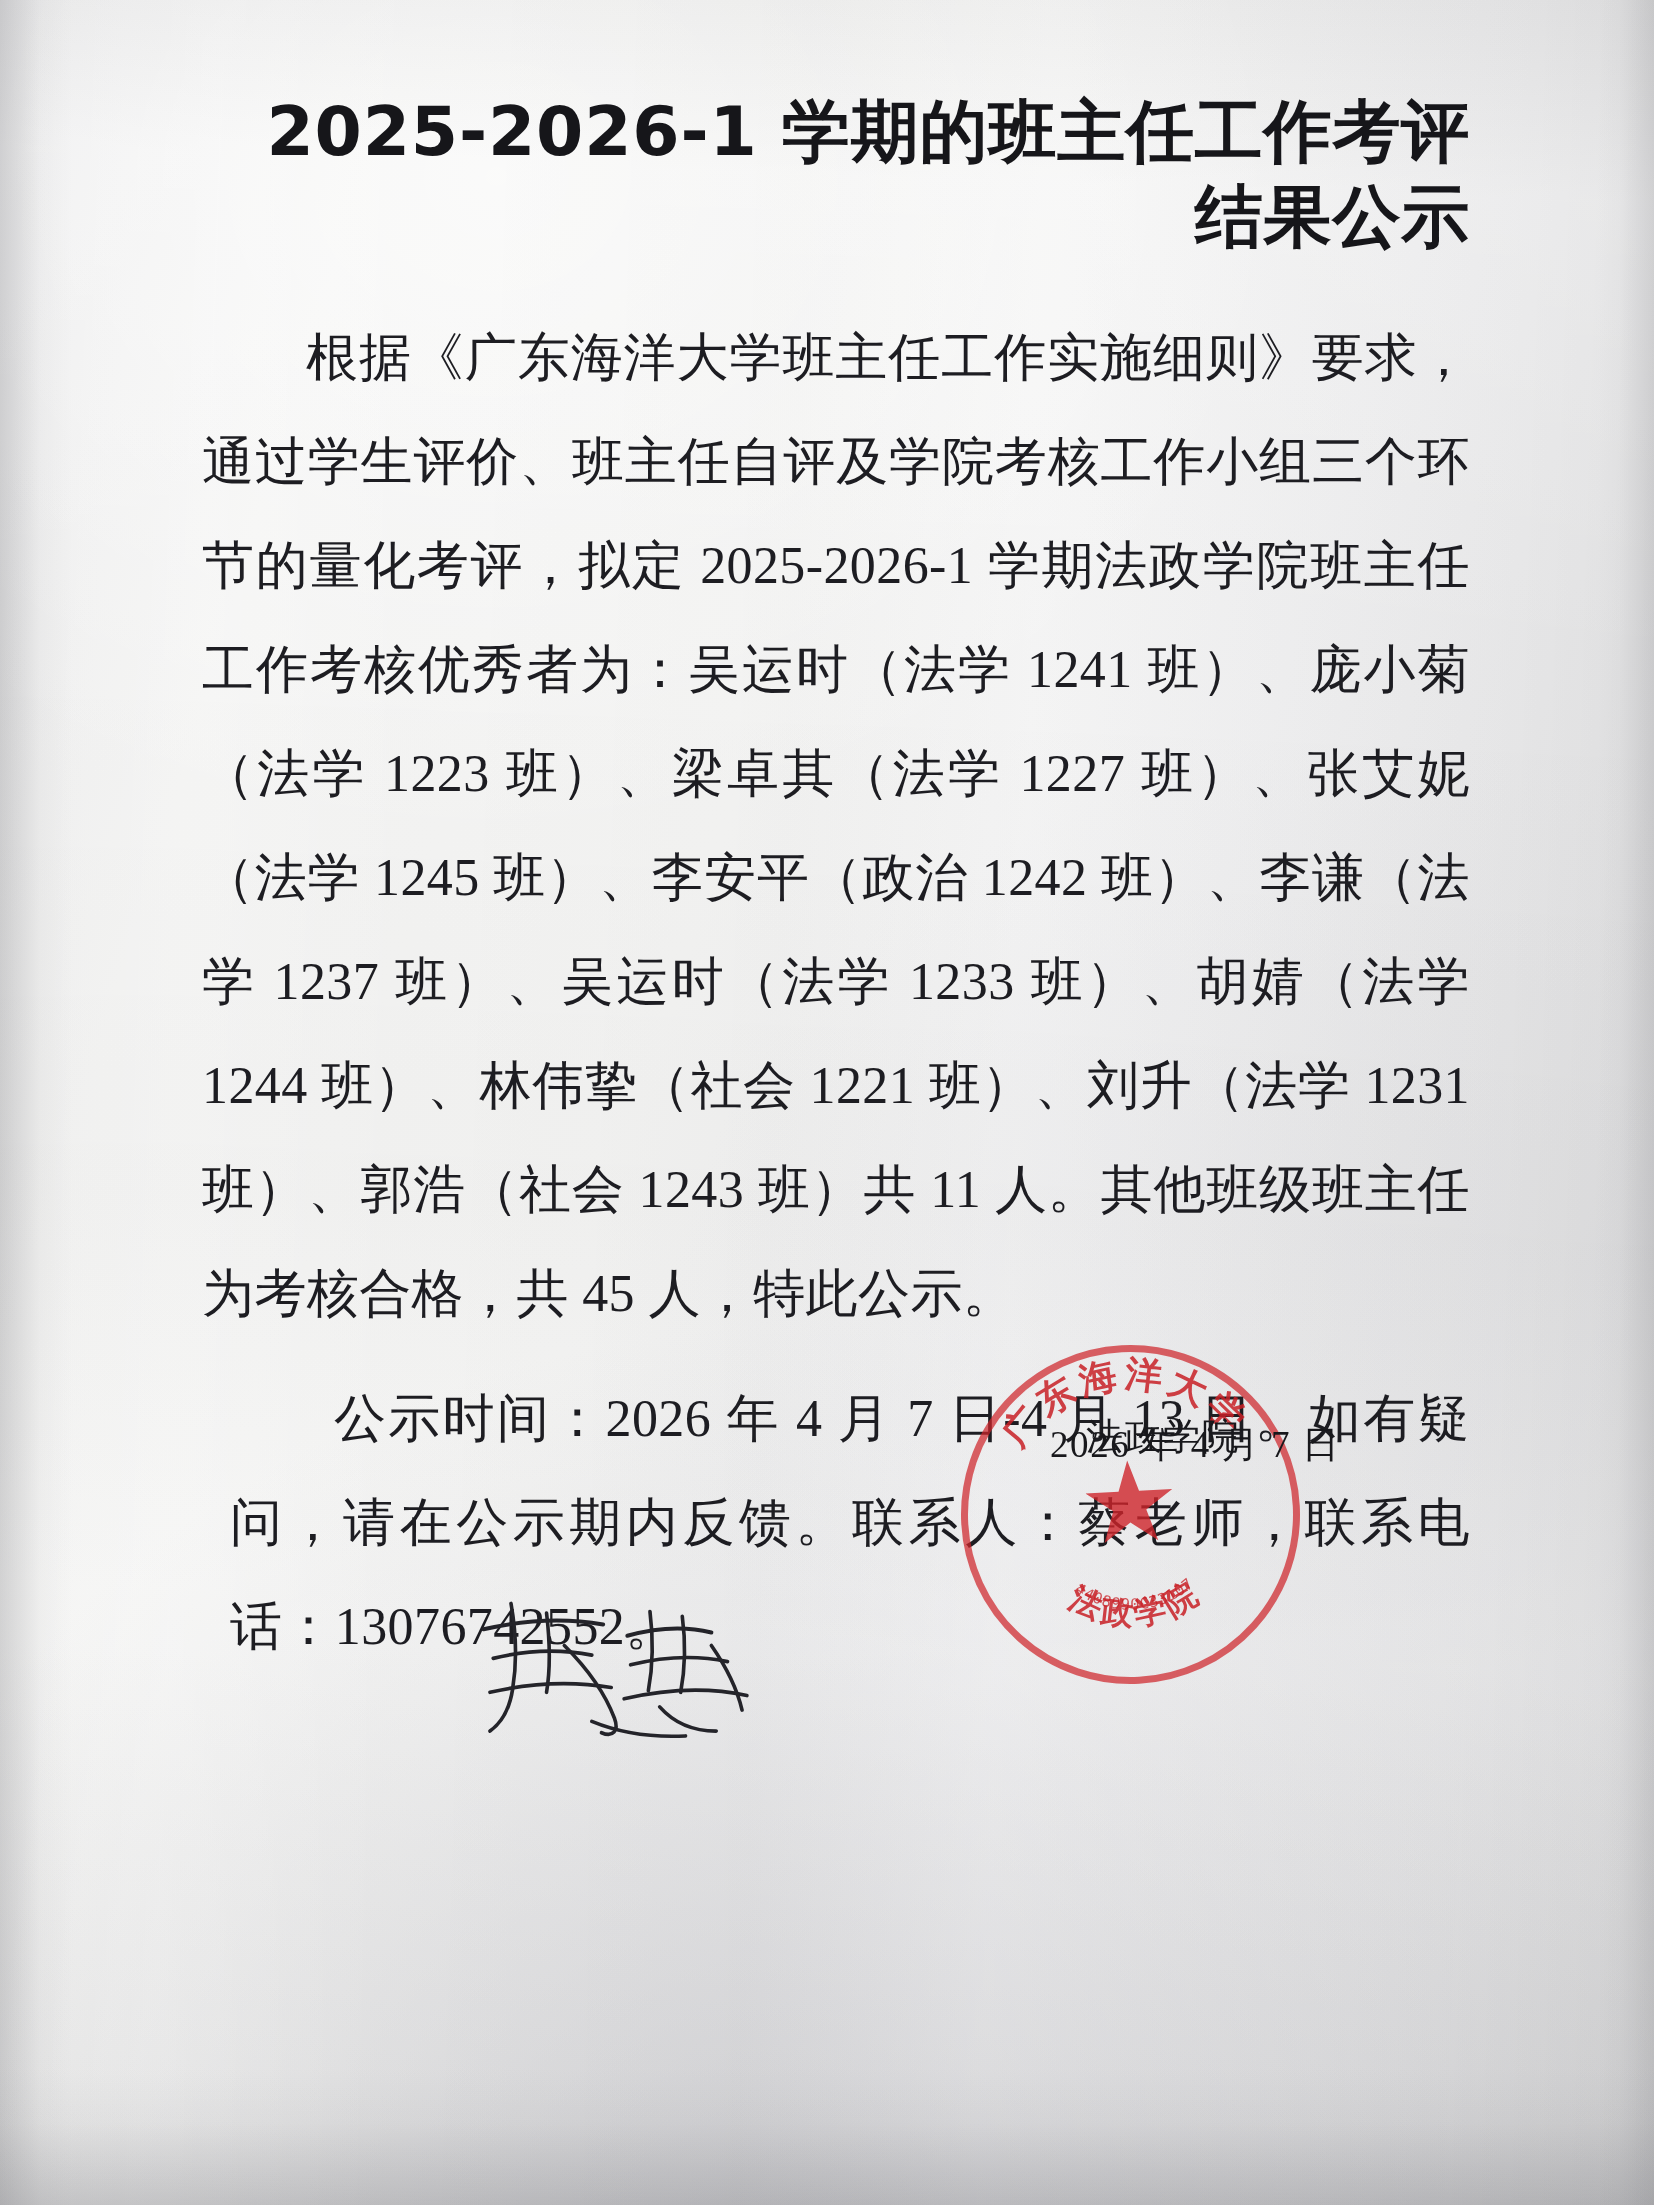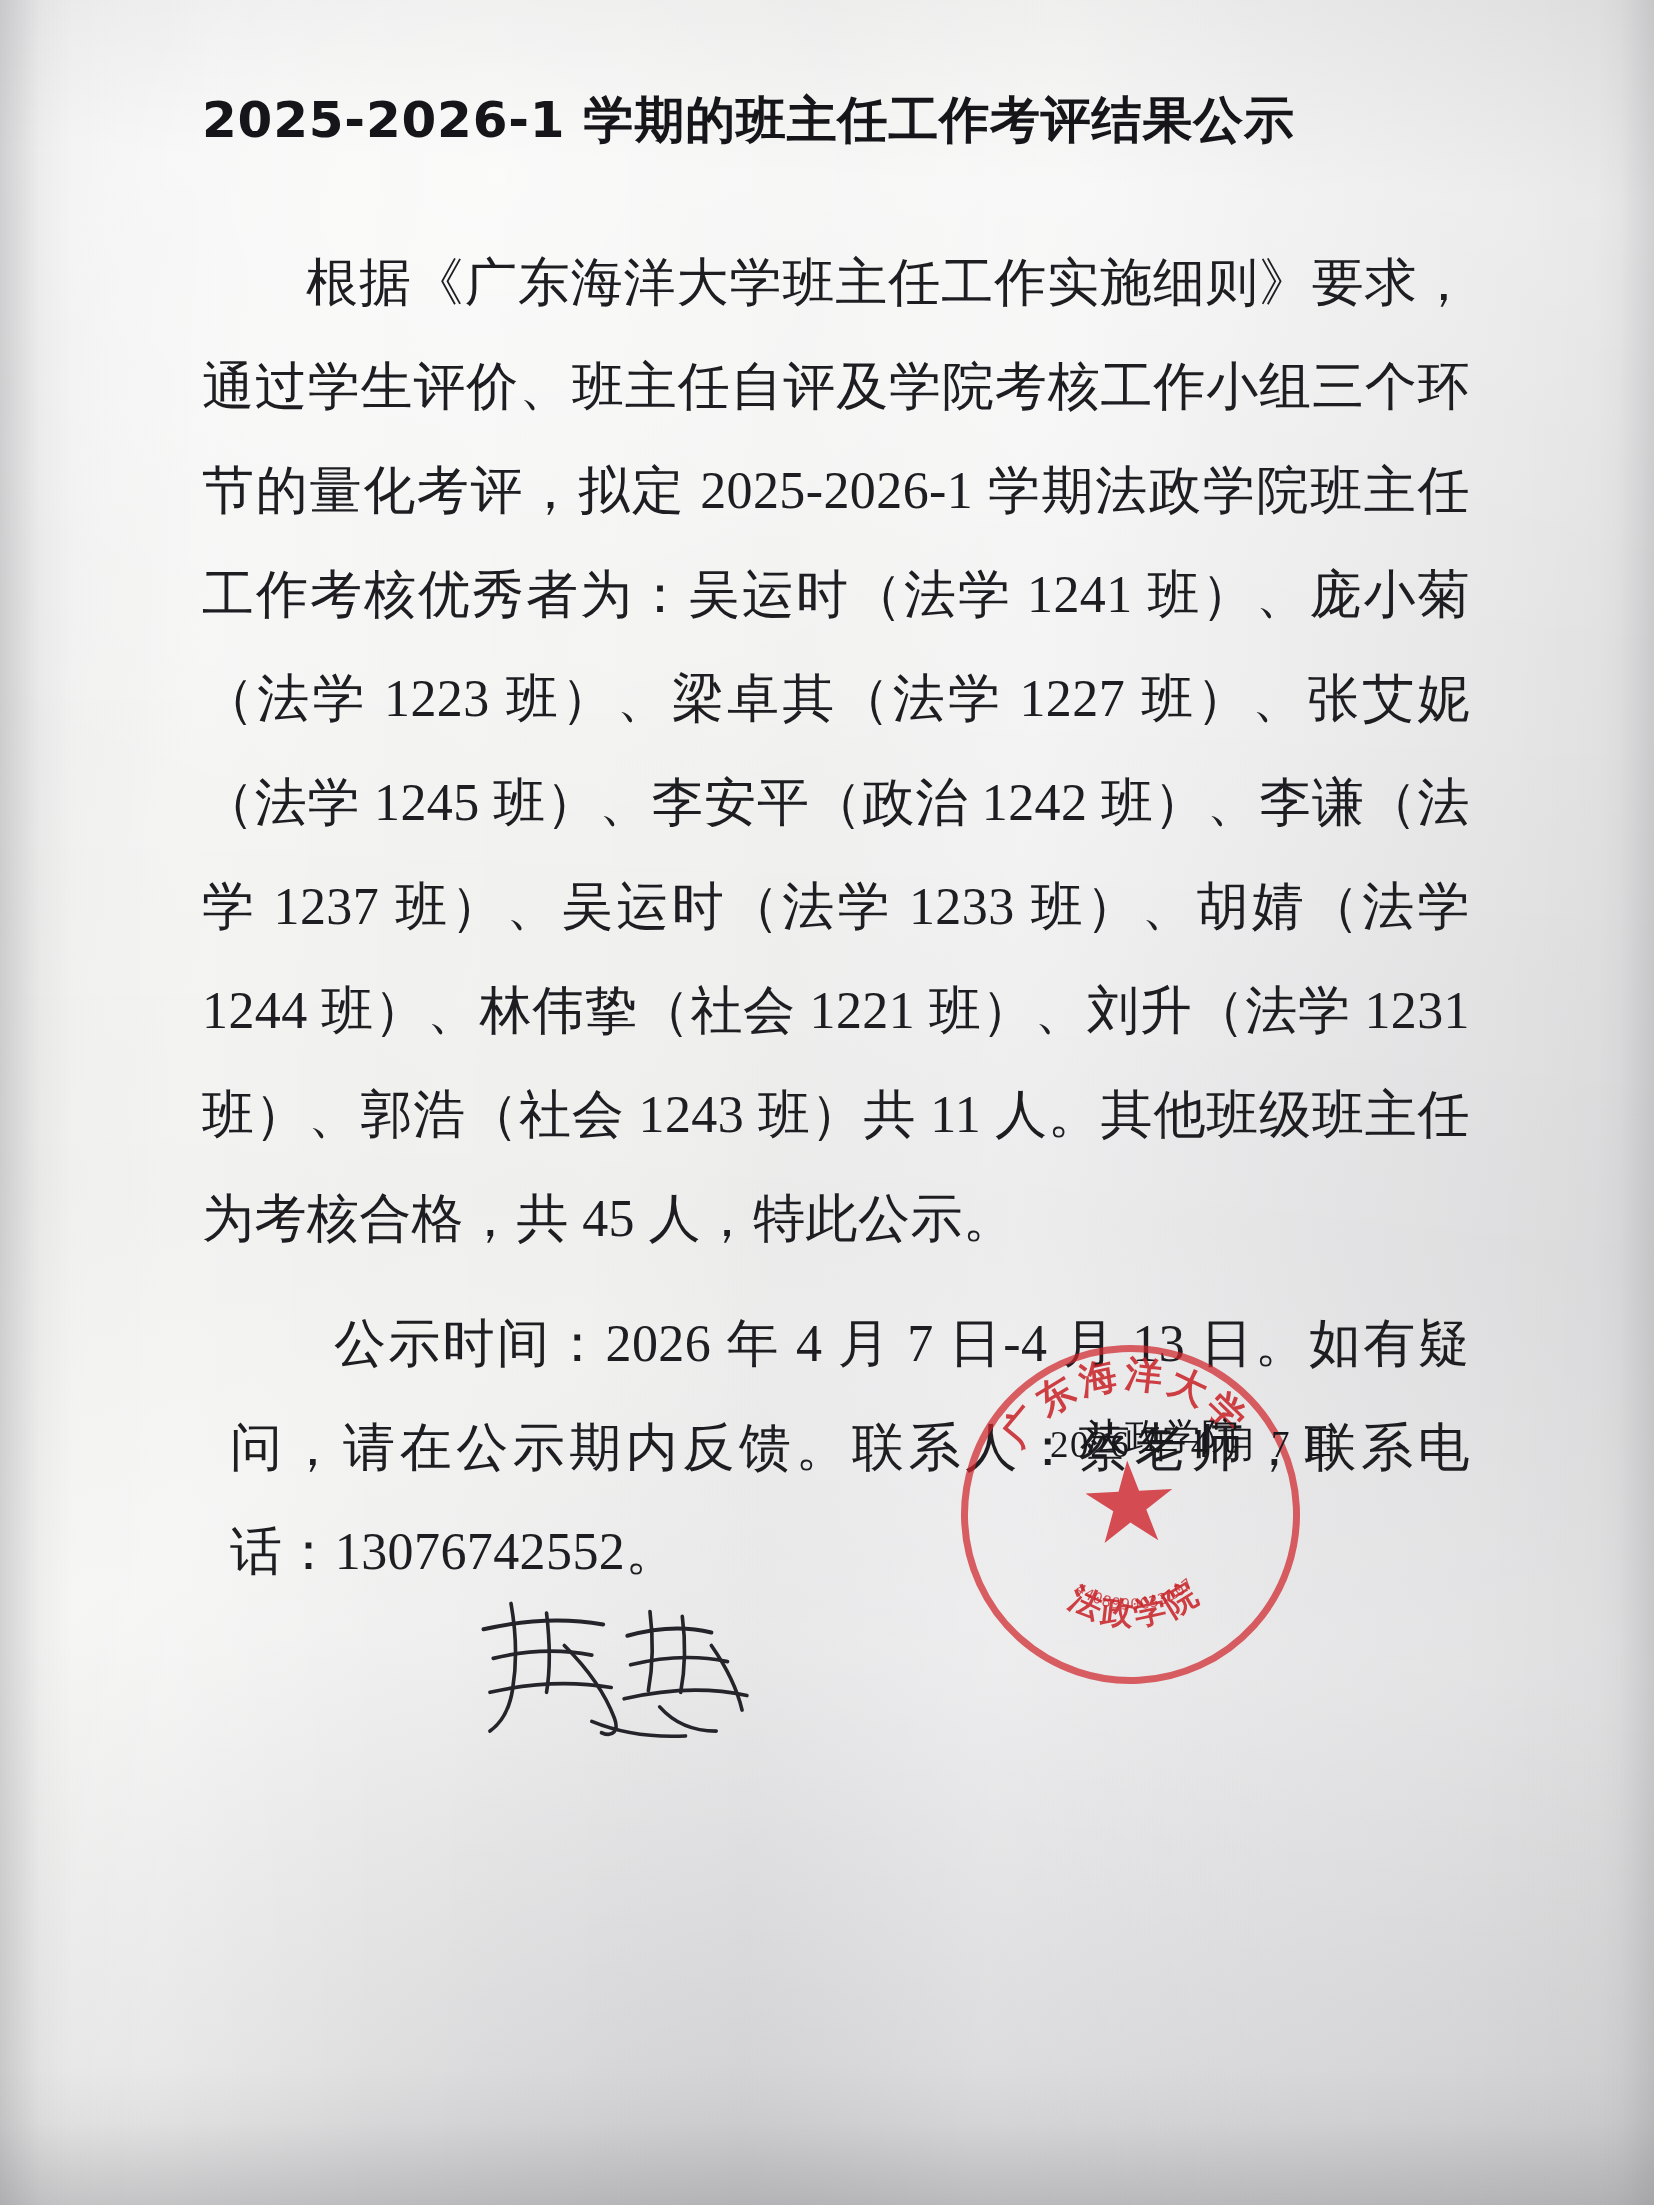--- a/index.html
+++ b/index.html
@@ -72,27 +72,27 @@
   
   #doc {
     position: absolute;
     left: 202px;
     top: 89px;
     width: 1268px;
     color: #1b1b1f;
   }
 
   #doc-title {
-    text-align: left;
+    text-align: right;
     font-family: "DejaVu Sans", "Liberation Sans", sans-serif;
     font-weight: bold;
-    font-size: 50px;
+    font-size: 68px;
     letter-spacing: 0.8px;
     color: #16161a;
-    margin: 0 0 79px 0;
+    margin: 0 0 47px 0;
     line-height: 1.25;
   }
 
   .para {
     font-size: 52px;
     line-height: 2.00;
     text-align: justify;
     text-justify: inter-ideograph;
     text-indent: 2em;
     margin: 0 0 4.8px 0;

